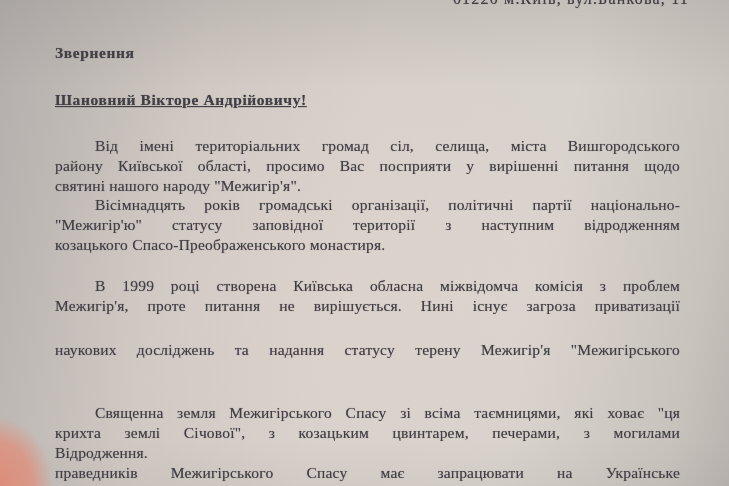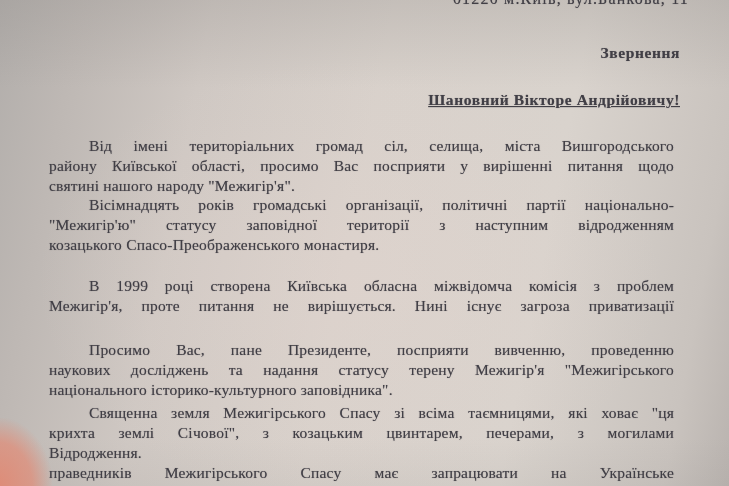--- a/index.html
+++ b/index.html
@@ -24,26 +24,26 @@
   }
   .txt {
     text-shadow:0 0.3px 0.9px rgba(62,58,66,0.55);
     letter-spacing:0.2px;
   }
   .address {
     position:absolute; top:-10px; right:40px;
     font-size:16px; letter-spacing:1.2px; white-space:nowrap;
   }
   .title, .salutation {
-    position:absolute; left:55px; width:625px; text-align:right;
+    position:absolute; left:55px; width:625px; text-align:left;
     font-weight:bold; font-size:15.5px; letter-spacing:0.6px;
   }
   .title { top:44px; }
   .salutation { top:91px;text-decoration:underline; }
-  .column { position:absolute; left:49px; top:0; width:625px; height:486px; }
+  .column { position:absolute; left:55px; top:0; width:625px; height:486px; }
   .para { position:absolute; left:0; right:0; font-size:15.5px; line-height:20px; }
   .p0 { top:136px; } .p1 { top:195px; } .p2 { top:276px; } .p3 { top:340px; } .p4 { top:403px; }
   .line { text-align:justify; text-align-last:justify; }
   .line.last { text-align-last:left; }
   .line.first { text-indent:40px; }
 </style>
 </head>
 <body>
 
 <div class="photo">
@@ -63,23 +63,21 @@
       <div class="para p1">
         <div class="line first">Вісімнадцять років громадські організації, політичні партії національно-</div>
         <div class="line">"Межигір'ю" статусу заповідної території з наступним відродженням</div>
         <div class="line last">козацького Спасо-Преображенського монастиря.</div>
       </div>
       <div class="para p2">
         <div class="line first">В 1999 році створена Київська обласна міжвідомча комісія з проблем</div>
         <div class="line">Межигір'я, проте питання не вирішується. Нині існує загроза приватизації</div>
       </div>
       <div class="para p3">
-        <div class="line first">Просимо Вас, пане Президенте, посприяти вивченню, проведенню</div>
         <div class="line">наукових досліджень та надання статусу терену Межигір'я "Межигірського</div>
-        <div class="line last">національного історико-культурного заповідника".</div>
       </div>
       <div class="para p4">
         <div class="line first">Священна земля Межигірського Спасу зі всіма таємницями, які ховає "ця</div>
         <div class="line">крихта землі Січової", з козацьким цвинтарем, печерами, з могилами</div>
         <div class="line last">Відродження.</div>
         <div class="line">праведників Межигірського Спасу має запрацювати на Українське</div>
       </div>
     </div>
 </div>
 

